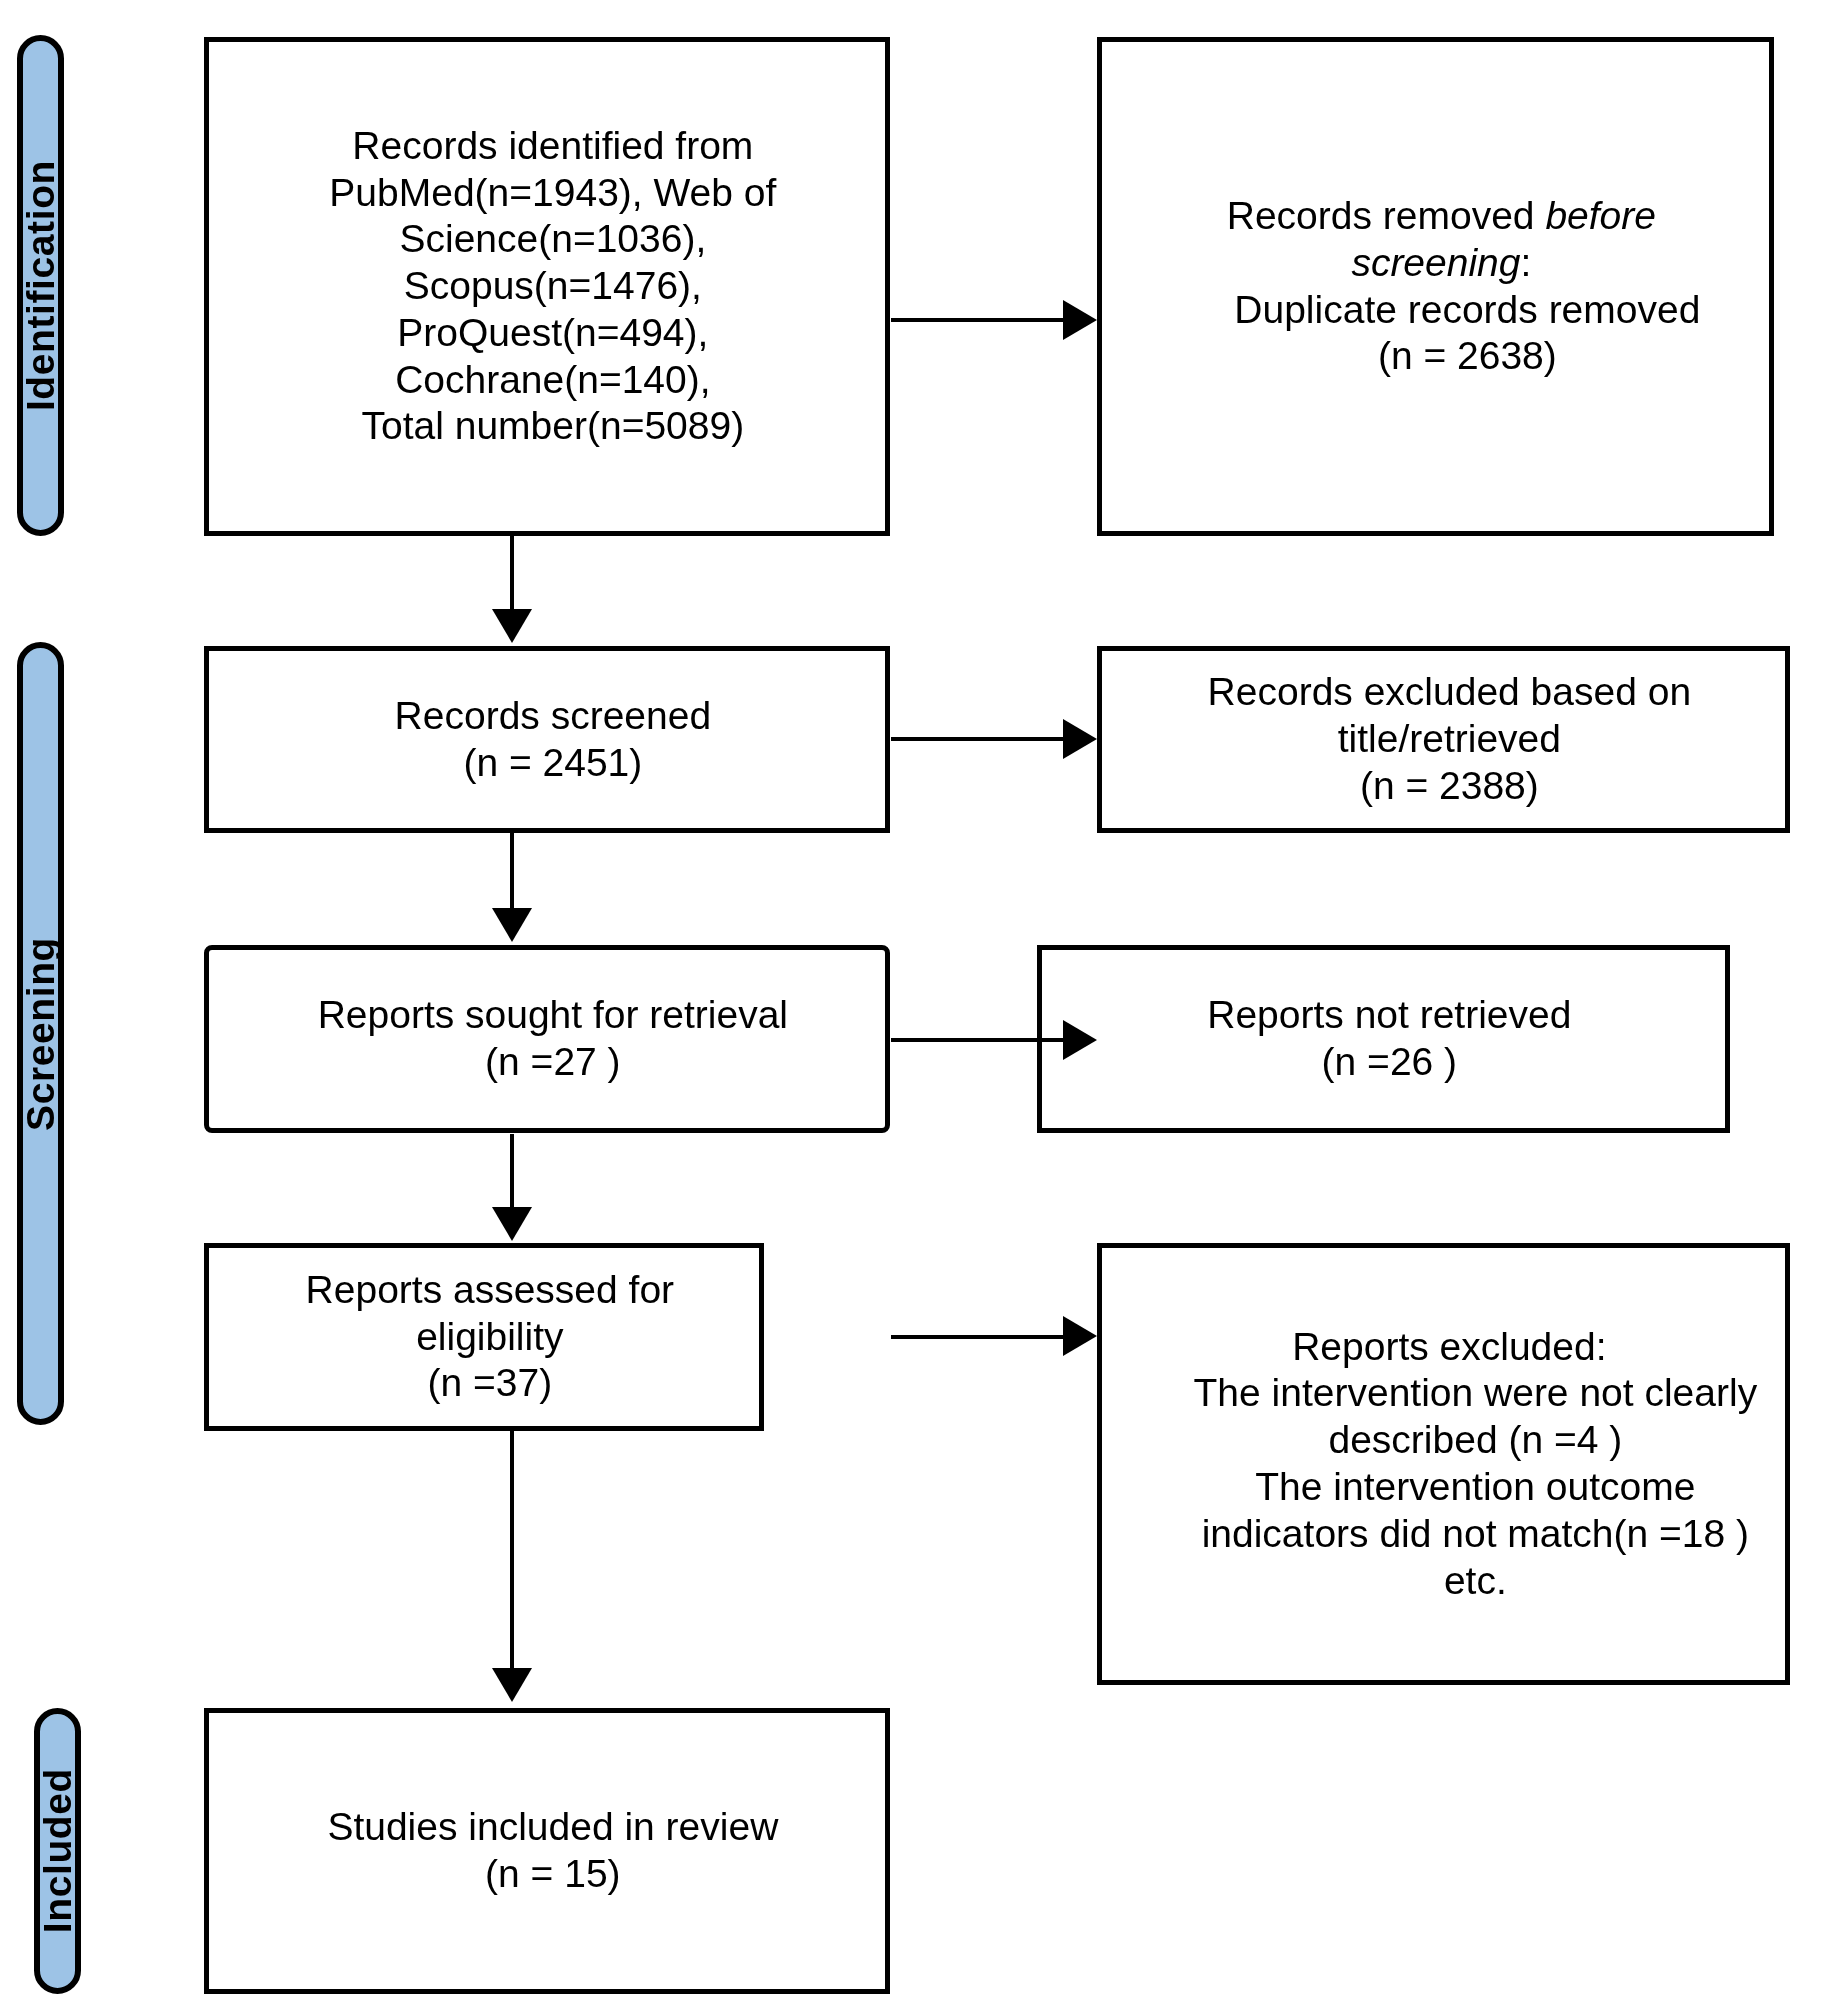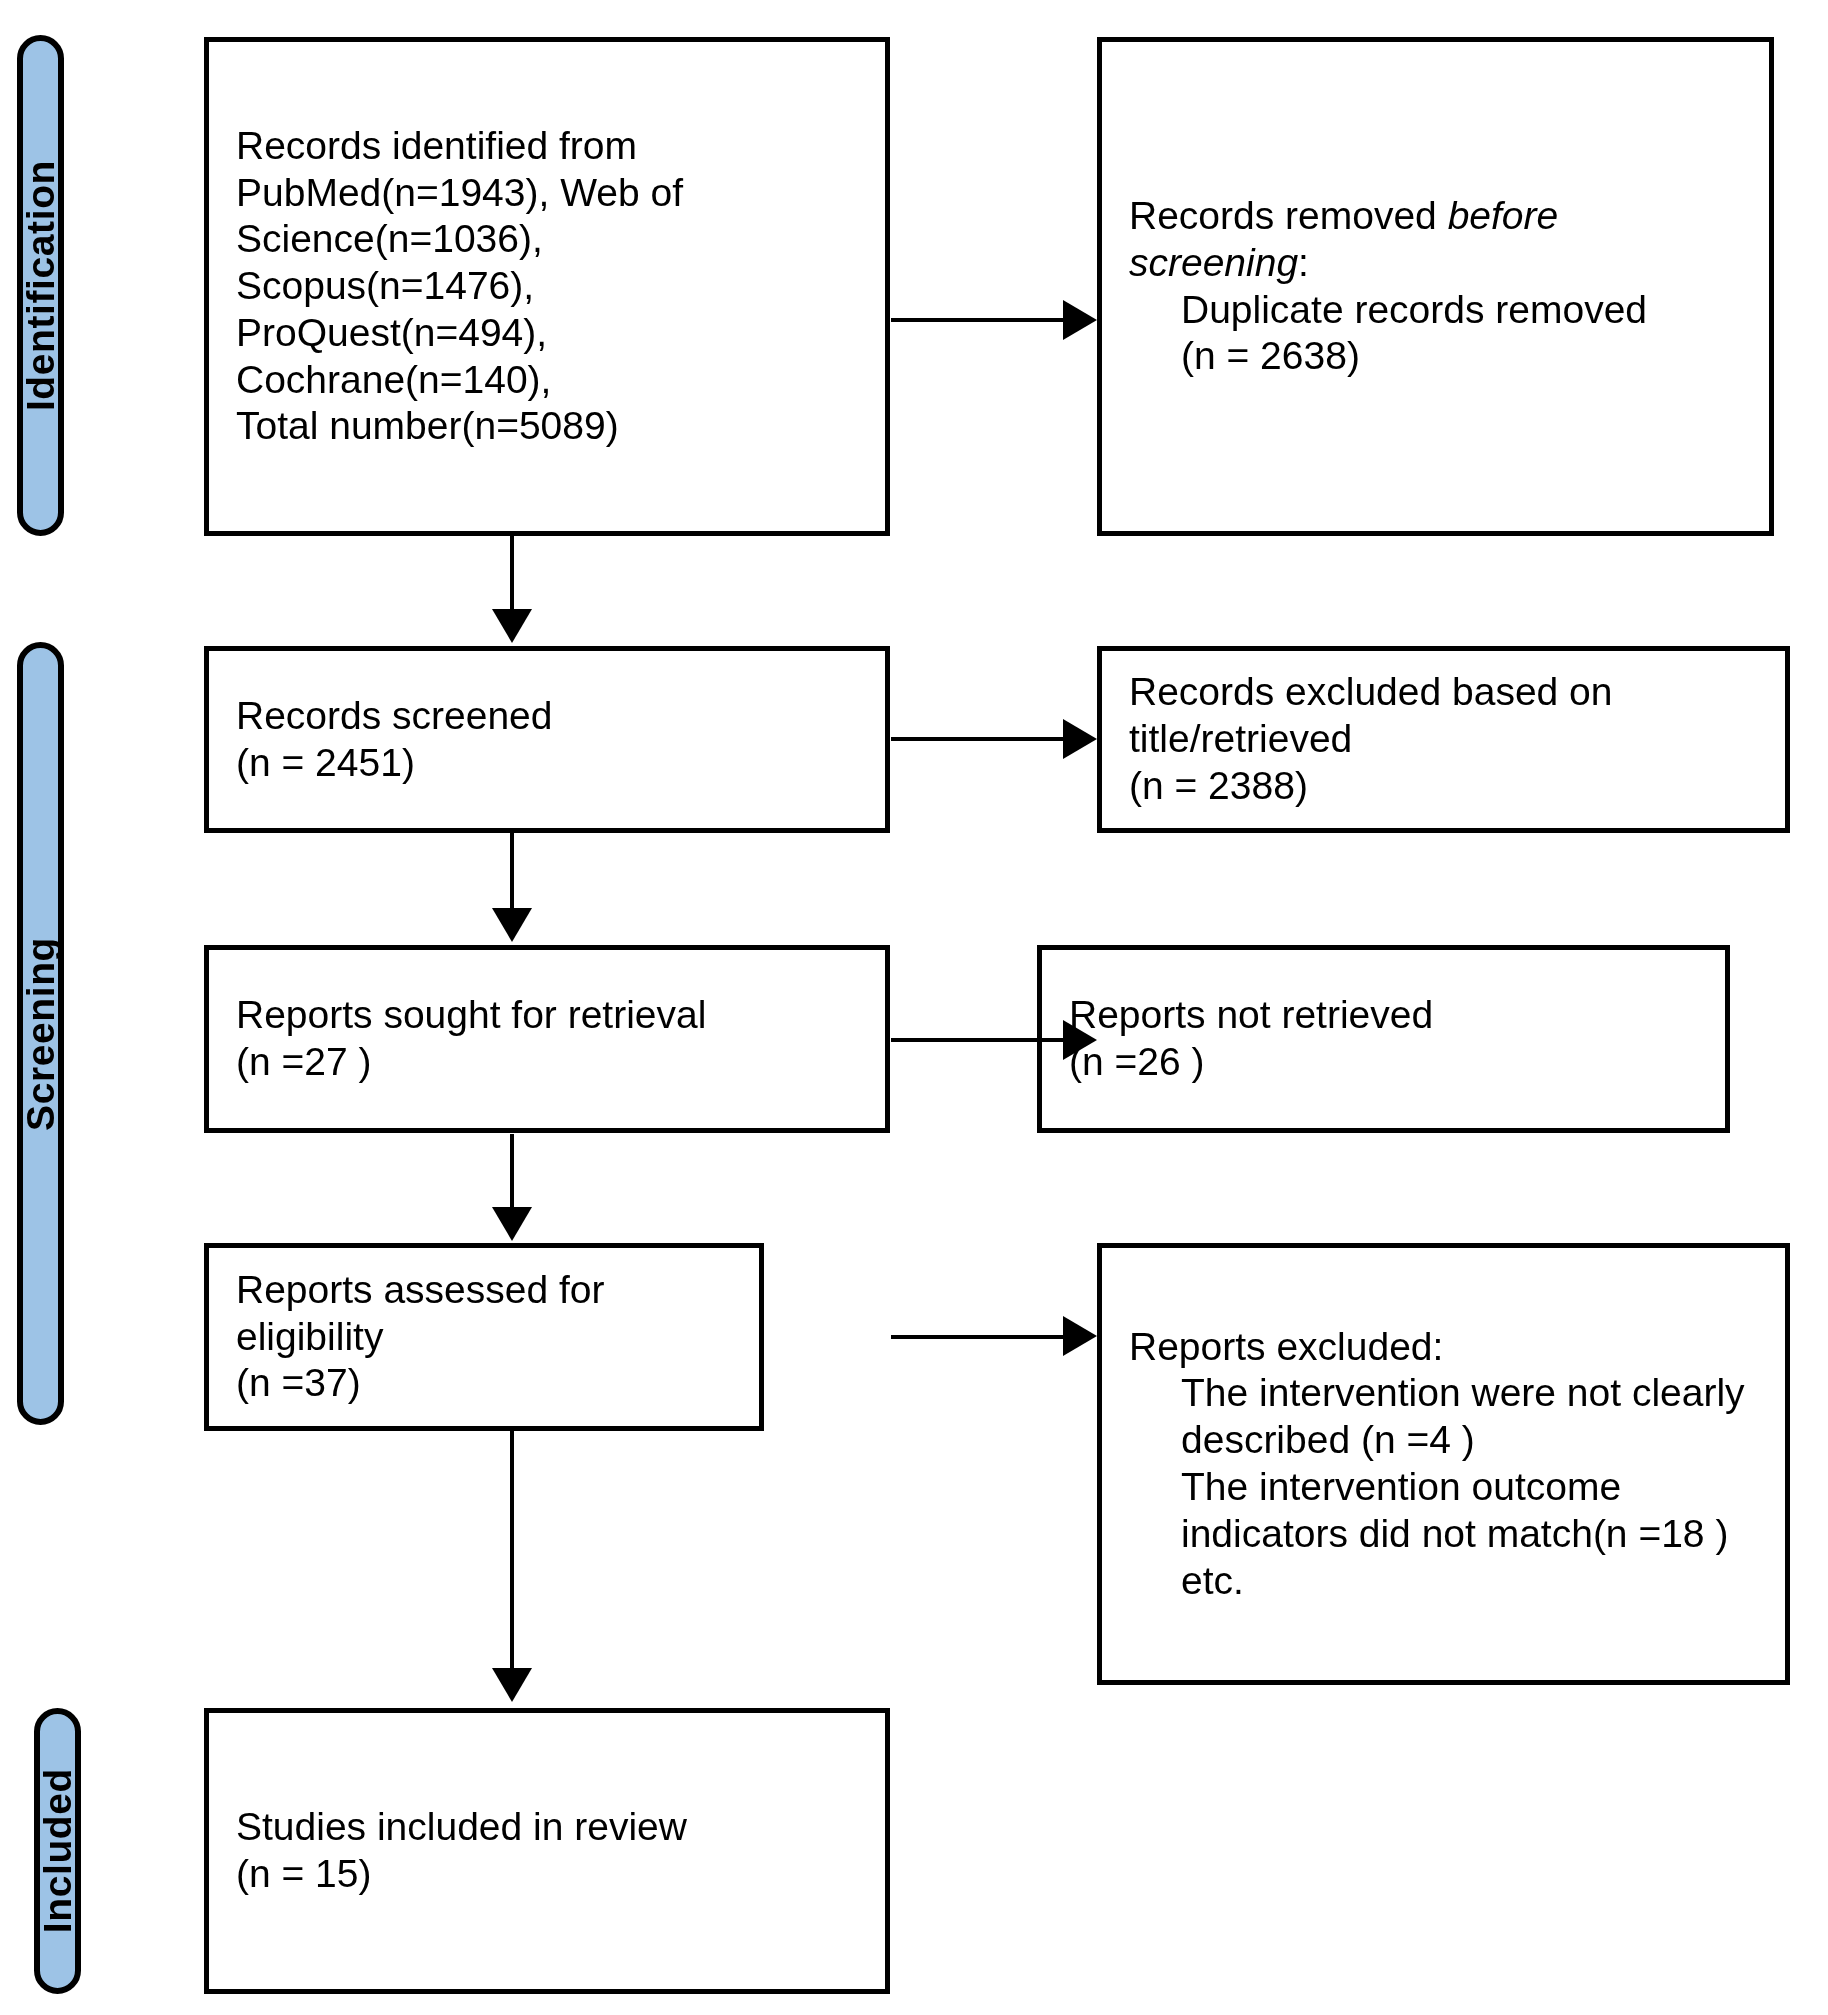--- a/index.html
+++ b/index.html
@@ -35,20 +35,21 @@
     display:flex;align-items:center;
   }
   .node-text{
     padding-left:27px;
     padding-right:15.3px;
     font-size:39px;
     line-height:1.20;
     color:#000000;
     white-space:pre-wrap;
     width:100%;
+    text-align:center;
   }
   .node-text .ital{font-style:italic;}
   .node-text .indent{display:block;padding-left:52px;}
 
   
   .conn{position:absolute;}
   .conn-line-v{position:absolute;background:#000000;width:4.1px;}
   .conn-line-h{position:absolute;background:#000000;height:4.1px;}
   .arrow-down{
     position:absolute;width:0;height:0;
@@ -109,21 +110,21 @@
   <div class="conn">
     <div class="conn-line-h" style="left:891px;top:737px;width:177px;"></div>
     <div class="arrow-right" style="left:1063px;top:719px;"></div>
   </div>
 
   <div class="conn">
     <div class="conn-line-v" style="left:510px;top:833px;height:77px;"></div>
     <div class="arrow-down" style="left:492px;top:908px;"></div>
   </div>
 
-  <div class="node-box" style="left:204px;top:945px;width:686px;height:188px;">
+  <div class="node-box" style="left:204px;top:945px;width:686px;height:188px;border-radius:8px;">
     <div class="node-text"><span>Reports sought for retrieval</span><br><span>(n =27 )</span></div>
   </div>
 
   <div class="node-box" style="left:1037px;top:945px;width:693px;height:188px;">
     <div class="node-text"><span>Reports not retrieved</span><br><span>(n =26 )</span></div>
   </div>
 
   <div class="conn">
     <div class="conn-line-h" style="left:891px;top:1038px;width:177px;"></div>
     <div class="arrow-right" style="left:1063px;top:1020px;"></div>

